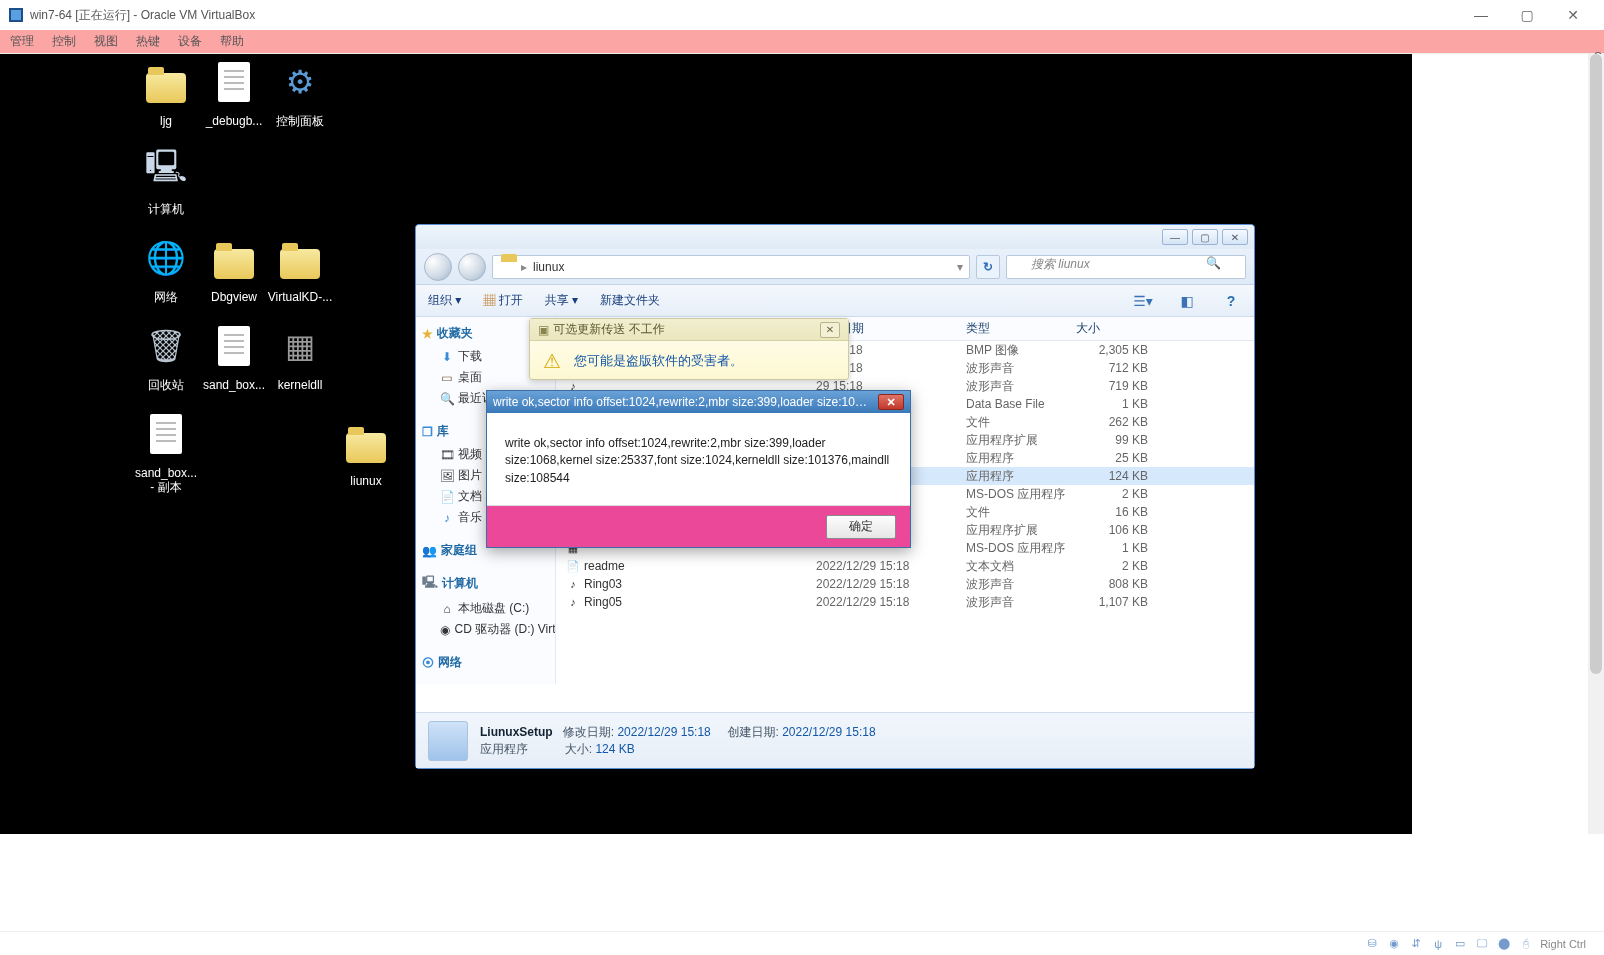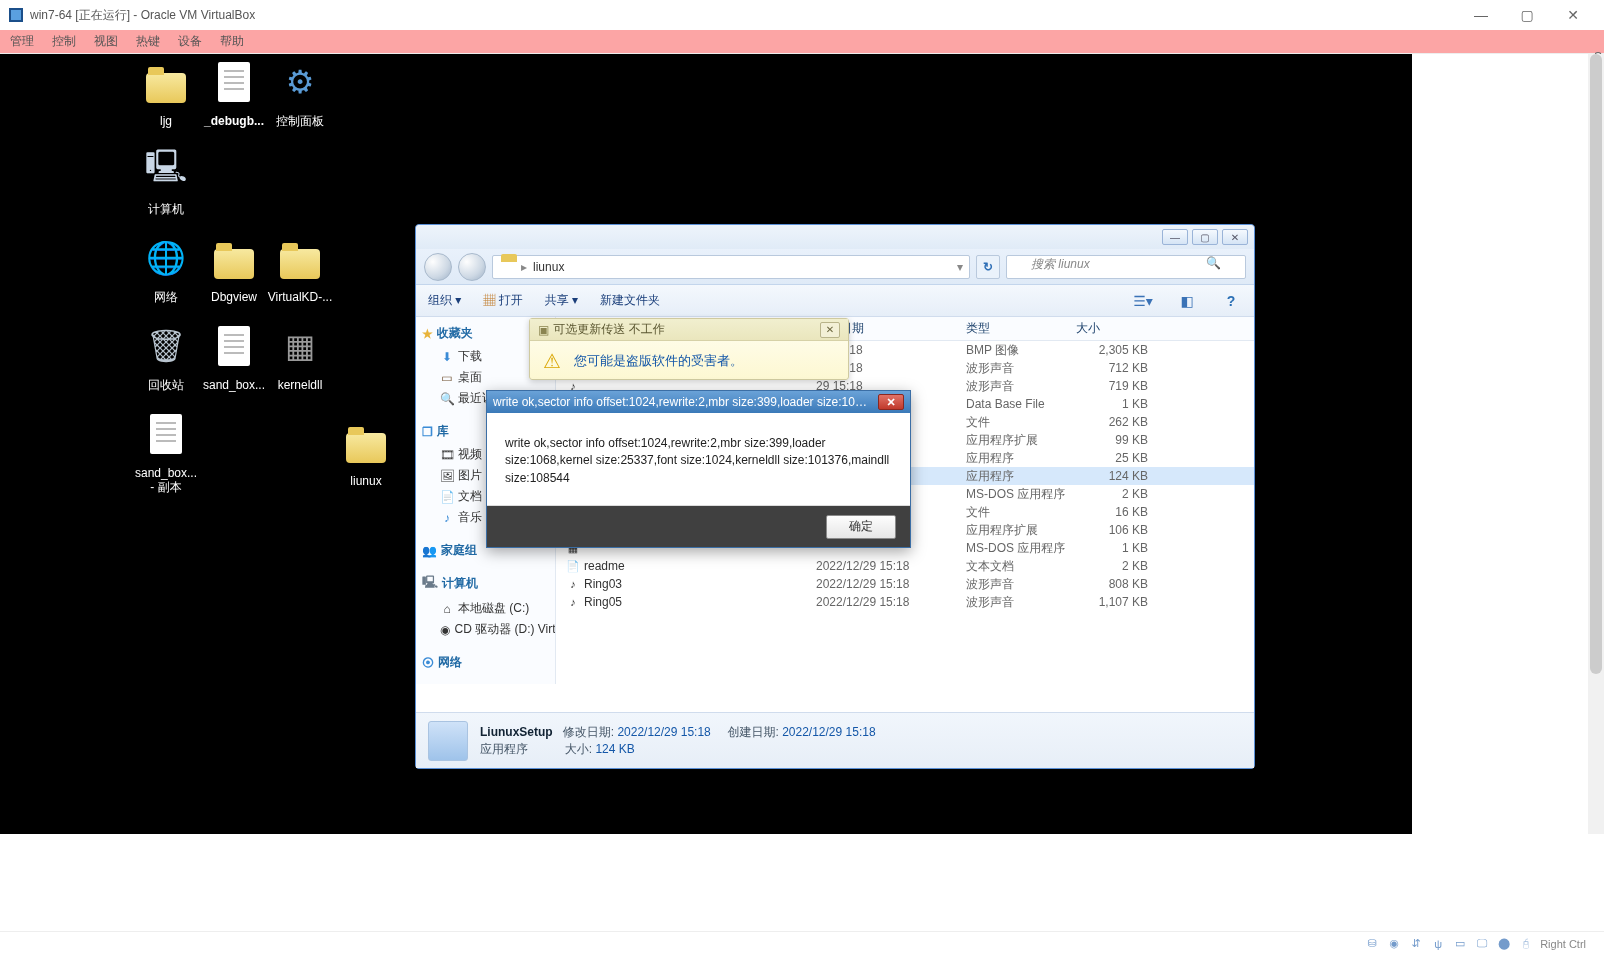--- a/index.html
+++ b/index.html
@@ -79,21 +79,21 @@
 .banner-body { display: flex; align-items: center; gap: 10px; padding: 8px 10px; }
 .warn-tri { width: 24px; height: 24px; display: flex; align-items: center; justify-content: center; font-size: 20px; color: #d9a400; }
 .banner-msg { color: #1457a8; font-size: 13px; }
 
 
 .msgbox { position: absolute; left: 486px; top: 336px; width: 425px; background: #fff; border: 1px solid #3b6ea5; z-index: 10; box-shadow: 0 4px 14px rgba(0,0,0,.35); font-size: 12px; }
 .msg-title { height: 22px; background: linear-gradient(#6aa2d8,#3a79b8); color: #fff; display: flex; align-items: center; padding: 0 6px; }
 .msg-title .tt { flex: 1; overflow: hidden; text-overflow: ellipsis; white-space: nowrap; padding-right: 6px; }
 .msg-title .xb { width: 26px; height: 16px; background: linear-gradient(#e17367,#c0392b); border: 1px solid #8a2720; border-radius: 2px; color: #fff; font-size: 11px; display: flex; align-items: center; justify-content: center; font-weight: bold; }
 .msg-body { padding: 22px 18px 18px; color: #222; line-height: 1.45; min-height: 90px; }
-.msg-foot { height: 42px; background: #404040; border-top: 1px solid #dcdcdc; display: flex; align-items: center; justify-content: flex-end; padding-right: 14px; }
+.msg-foot { height: 42px; background: #ec4899; border-top: 1px solid #dcdcdc; display: flex; align-items: center; justify-content: flex-end; padding-right: 14px; }
 .msg-foot button { width: 70px; height: 24px; background: linear-gradient(#fdfdfd,#e6e6e6); border: 1px solid #8a8a8a; border-radius: 2px; font-size: 12px; color: #333; }
 
 
 .host-sb { position: absolute; right: 0; top: 54px; width: 16px; height: 780px; background: #f1f1f1; }
 .host-sb .thumb { position: absolute; left: 2px; right: 2px; top: 0; height: 620px; background: #ccc; border-radius: 6px; }
 
 
 .host-status { position: absolute; left: 0; right: 0; bottom: 0; height: 24px; background: #fff; display: flex; align-items: center; justify-content: flex-end; padding-right: 18px; gap: 6px; font-size: 11px; color: #3a72b6; border-top: 1px solid #eee; }
 .host-status .sic { width: 16px; height: 16px; display: inline-flex; align-items: center; justify-content: center; opacity: .7; }
 
@@ -129,21 +129,21 @@
 <span class="edge-letter">S</span>
 
 <div class="guest-area">
   <div class="desktop" id="desktop">
       <div class="d-icon" style="left: 128px; top: 4px;">
         <div class="glyph">
           <div class="folder"></div>
         </div>
         <span class="lbl">ljg</span>
       </div>
-      <div class="d-icon" style="left: 196px; top: 4px; font-weight: bold;">
+      <div class="d-icon" style="left: 196px; top: 4px;">
         <div class="glyph">
           <div class="txtfile"></div>
         </div>
         <span class="lbl">_debugb...</span>
       </div>
       <div class="d-icon" style="left: 262px; top: 4px;">
         <div class="glyph">
           <span class="anyicon" style="color:#5a9bd6">⚙</span>
         </div>
         <span class="lbl">控制面板</span>

